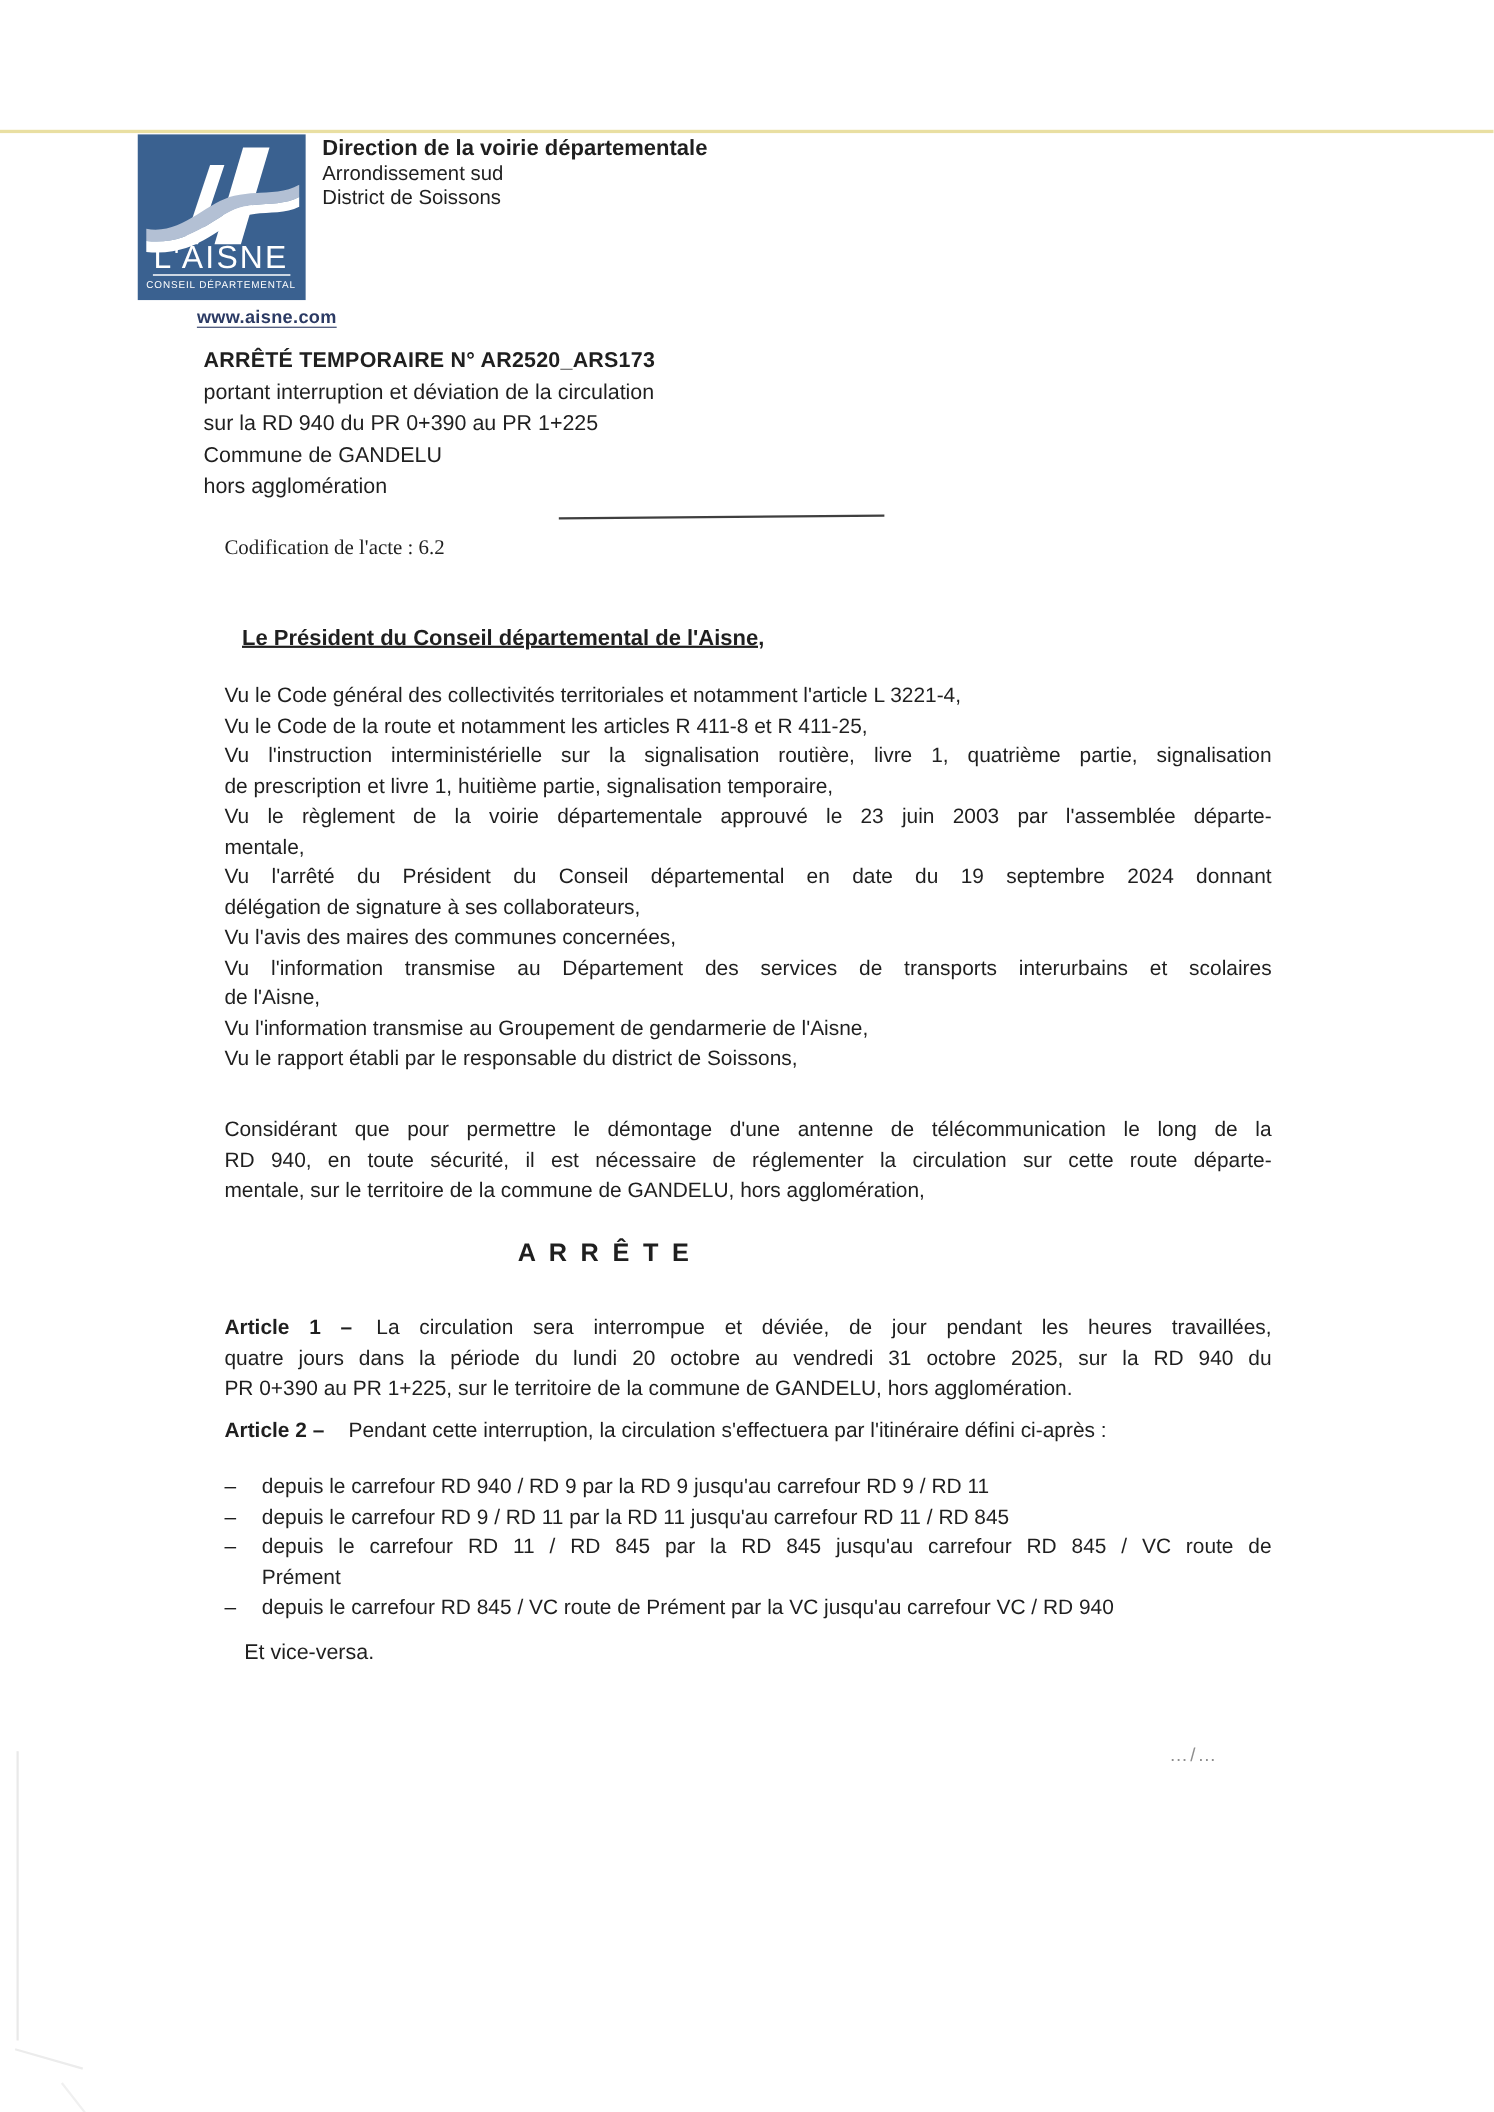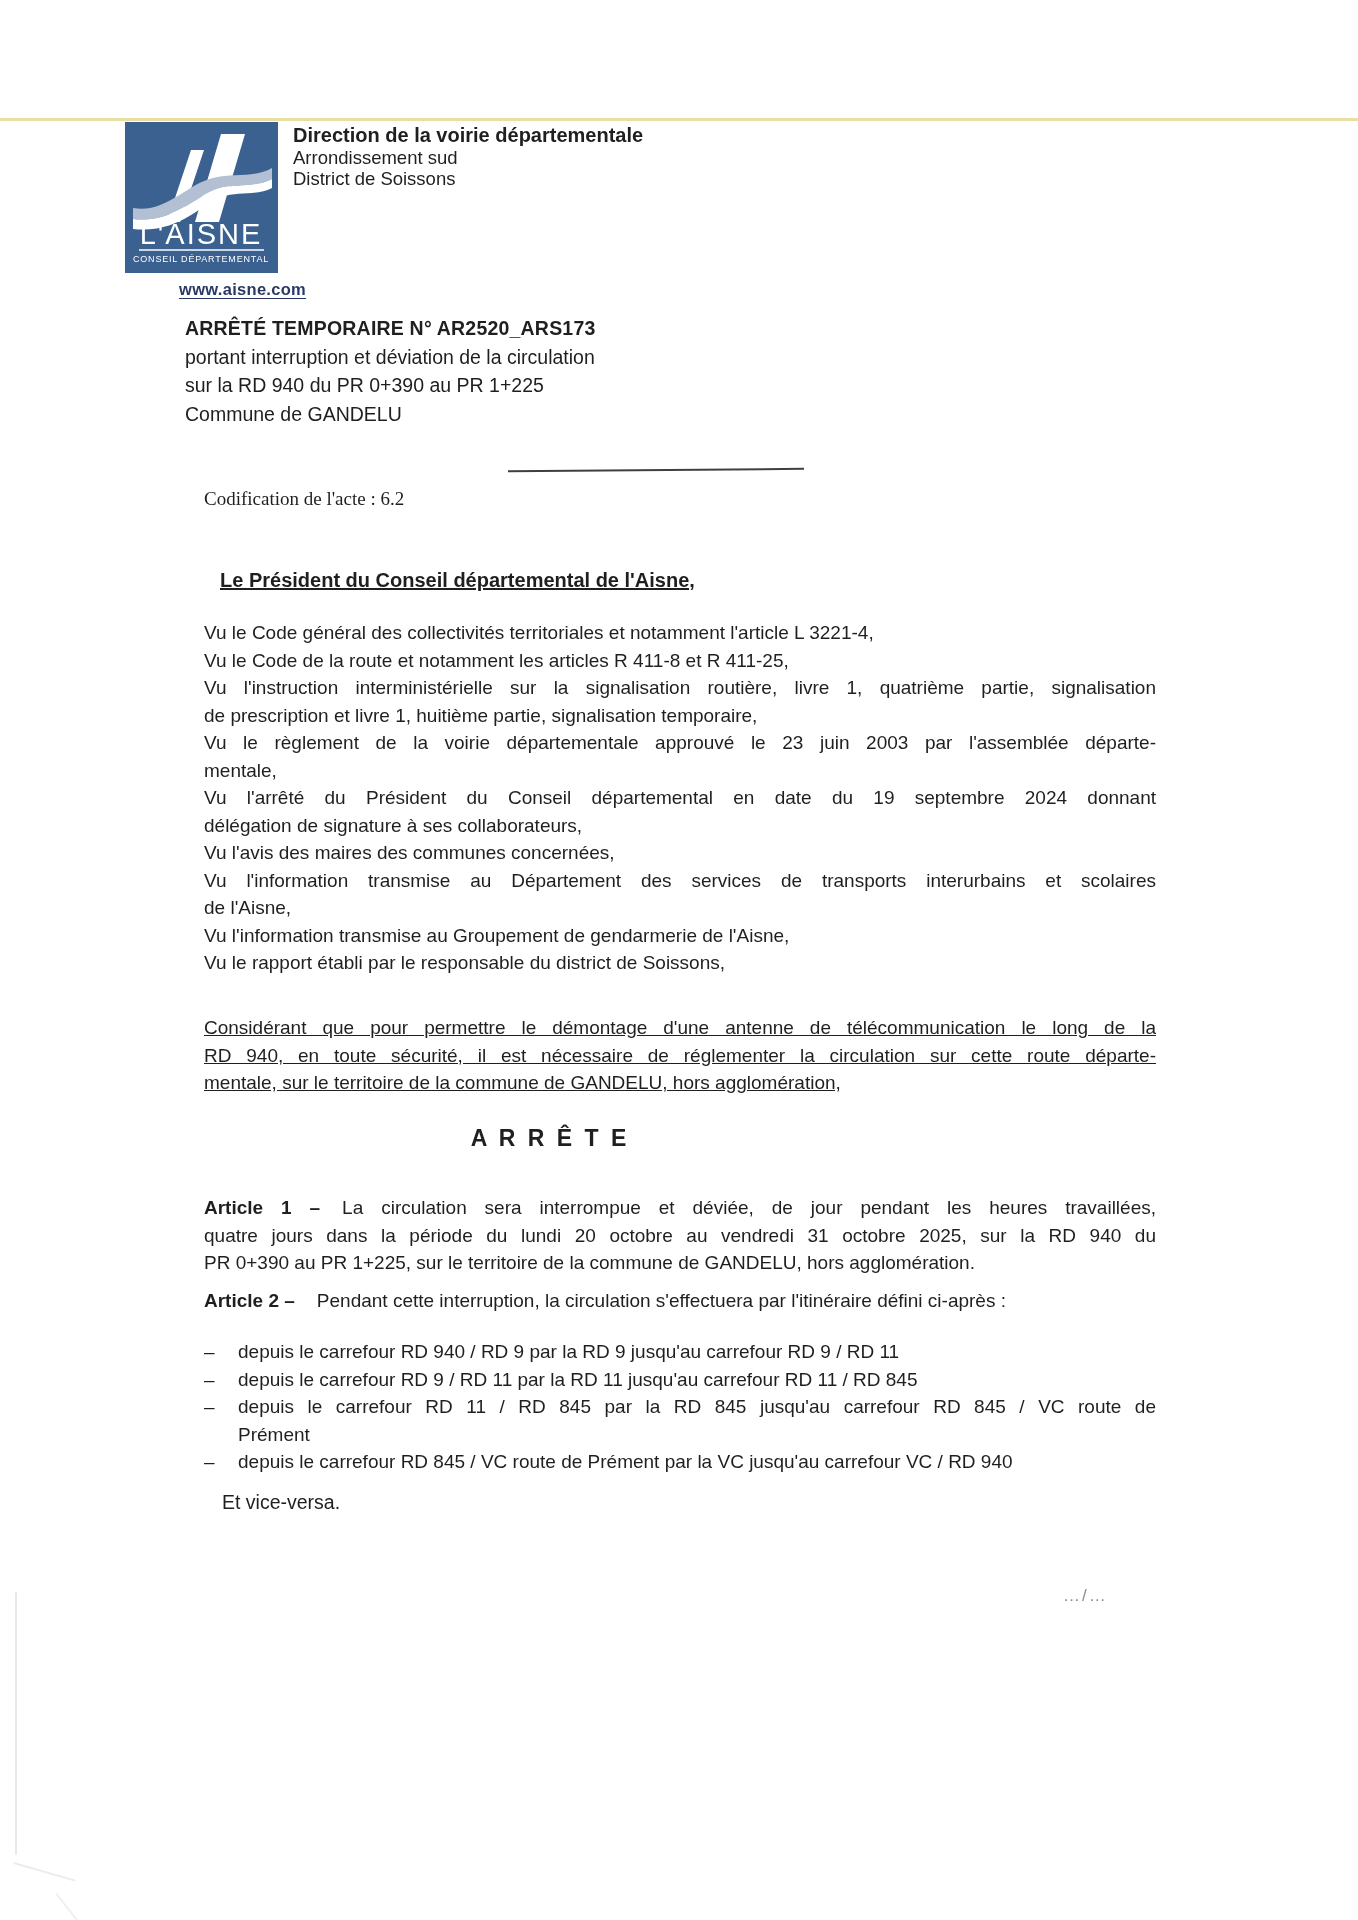--- a/index.html
+++ b/index.html
@@ -30,21 +30,21 @@
   .dept .l2,.dept .l3{font-size:18.5px;}
   
   .title-block{left:185px;top:314px;width:770px;text-align:left;font-size:19.5px;line-height:28.5px;}
   .title-block .t1{font-weight:bold;letter-spacing:0.2px;}
   .title-rule{left:508px;top:469px;width:296px;height:2px;background:#3f3f3f;transform:rotate(-0.45deg);}
   .codification{left:204px;top:488px;font-size:19px;font-family:Liberation Serif, serif;}
   .salutation{left:220px;top:569px;font-size:20px;font-weight:bold;text-decoration:underline;}
   
   .body-block{font-size:19px;line-height:27.5px;}
   .vu-block{left:204px;top:619px;width:952px;}
-  .considerant{left:204px;top:1014px;width:952px;text-decoration:underline;}
+  .considerant{left:204px;top:1014px;width:952px;}
   .tline{min-height:27.5px;}
   .tjust{text-align:justify;text-align-last:justify;text-justify:inter-word;}
   .arrete{left:185px;top:1125px;width:730px;text-align:center;font-size:23px;font-weight:bold;letter-spacing:3px;}
   .article1{left:204px;top:1194px;width:952px;}
   .article2{left:204px;top:1287px;width:952px;}
   .art-label{font-weight:bold;margin-right:22px;}
   
   .detour{left:204px;top:1338px;width:952px;}
   .dash-row{display:flex;}
   .dash-bullet{flex:0 0 34px;}
@@ -80,20 +80,21 @@
     <div class="l1">Direction de la voirie départementale</div>
     <div class="l2">Arrondissement sud</div>
     <div class="l3">District de Soissons</div>
   </div>
 
   <div class="abs title-block">
     <div class="t1">ARRÊTÉ TEMPORAIRE N° AR2520_ARS173</div>
     <div>portant interruption et déviation de la circulation</div>
     <div>sur la RD 940 du PR 0+390 au PR 1+225</div>
     <div>Commune de GANDELU</div>
+    <div>hors agglomération</div>
   </div>
   <div class="abs title-rule"></div>
 
   <div class="abs codification">Codification de l'acte : 6.2</div>
 
   <div class="abs salutation">Le Président du Conseil départemental de l'Aisne,</div>
 
   <div class="abs body-block vu-block">
       <div class="para">
         <div class="tline">Vu le Code général des collectivités territoriales et notamment l'article L 3221-4,</div>

